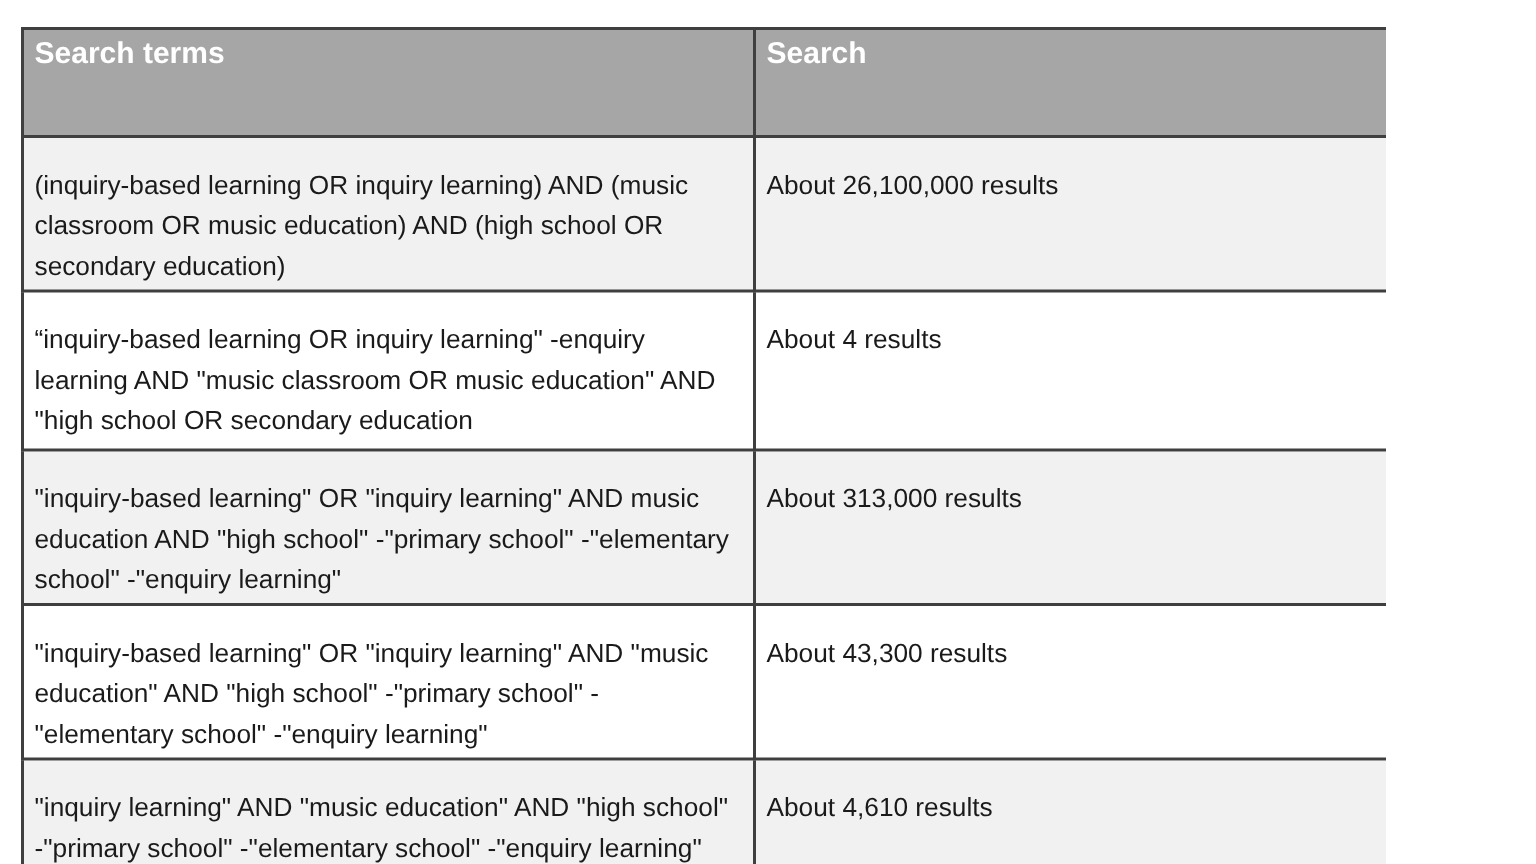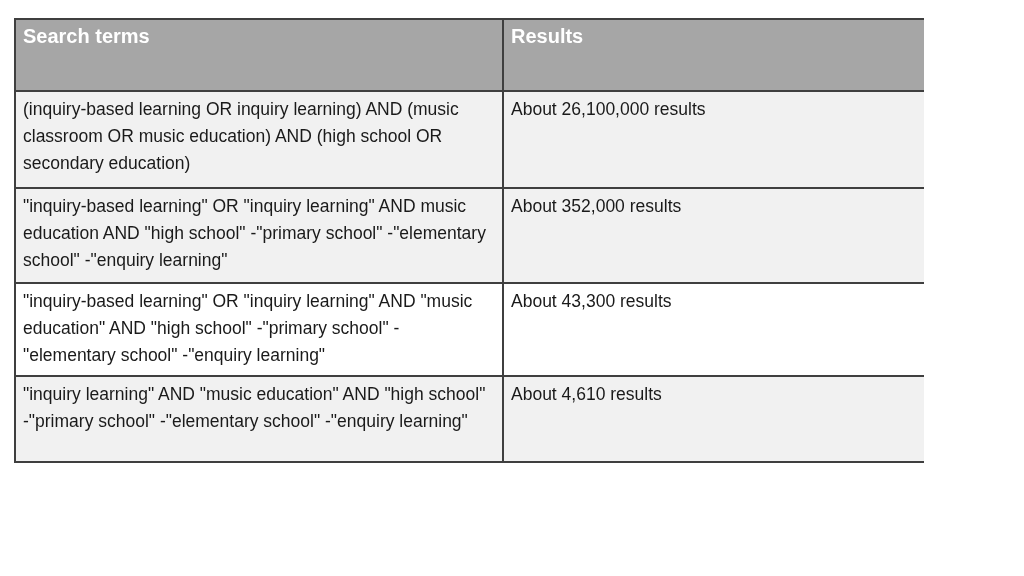--- a/index.html
+++ b/index.html
@@ -39,21 +39,21 @@
     font-weight: bold;
     line-height: 27px;
     height: 72px;
     padding: 3px 8px 3px 7px;
     box-sizing: border-box;
   }
   table.search-table td {
     color: var(--body-text, #1a1a1a);
     font-size: 17.5px;
     line-height: 27px;
-    padding: 4px 10px 2px 7px;
+    padding: 18px 10px 2px 7px;
     box-sizing: border-box;
     margin-top: 36px;
   }
   tr.row-odd  td { background: var(--row-odd-bg, #f1f1f1); }
   tr.row-even td { background: var(--row-even-bg, #ffffff); }
   tr.r1 td { height: 97px; }
   tr.r2 td { height: 106px; }
   tr.r3 td { height: 95px; }
   tr.r4 td { height: 93px; }
   tr.r5 td { height: 86px; }
@@ -63,31 +63,35 @@
 
 <div class="canvas">
   <table class="search-table">
     <colgroup>
       <col class="col-terms">
       <col class="col-results">
     </colgroup>
     <thead>
       <tr class="header-row">
         <th>Search terms</th>
-        <th>Results</th>
+        <th>Search</th>
       </tr>
     </thead>
     <tbody>
       <tr class="row-odd r1">
         <td>(inquiry-based learning OR inquiry learning) AND (music classroom OR music education) AND (high school OR secondary education)</td>
         <td>About 26,100,000 results</td>
       </tr>
+      <tr class="row-even r2">
+        <td>“inquiry-based learning OR inquiry learning" -enquiry learning AND "music classroom OR music education" AND "high school OR secondary education</td>
+        <td>About 4 results</td>
+      </tr>
       <tr class="row-odd r3">
         <td>"inquiry-based learning" OR "inquiry learning" AND music education AND "high school" -"primary school" -"elementary school" -"enquiry learning"</td>
-        <td>About 352,000 results</td>
+        <td>About 313,000 results</td>
       </tr>
       <tr class="row-even r4">
         <td>"inquiry-based learning" OR "inquiry learning" AND "music education" AND "high school" -"primary school" -"elementary school" -"enquiry learning"</td>
         <td>About 43,300 results</td>
       </tr>
       <tr class="row-odd r5">
         <td>"inquiry learning" AND "music education" AND "high school" -"primary school" -"elementary school" -"enquiry learning"</td>
         <td>About 4,610 results</td>
       </tr>
     </tbody>

